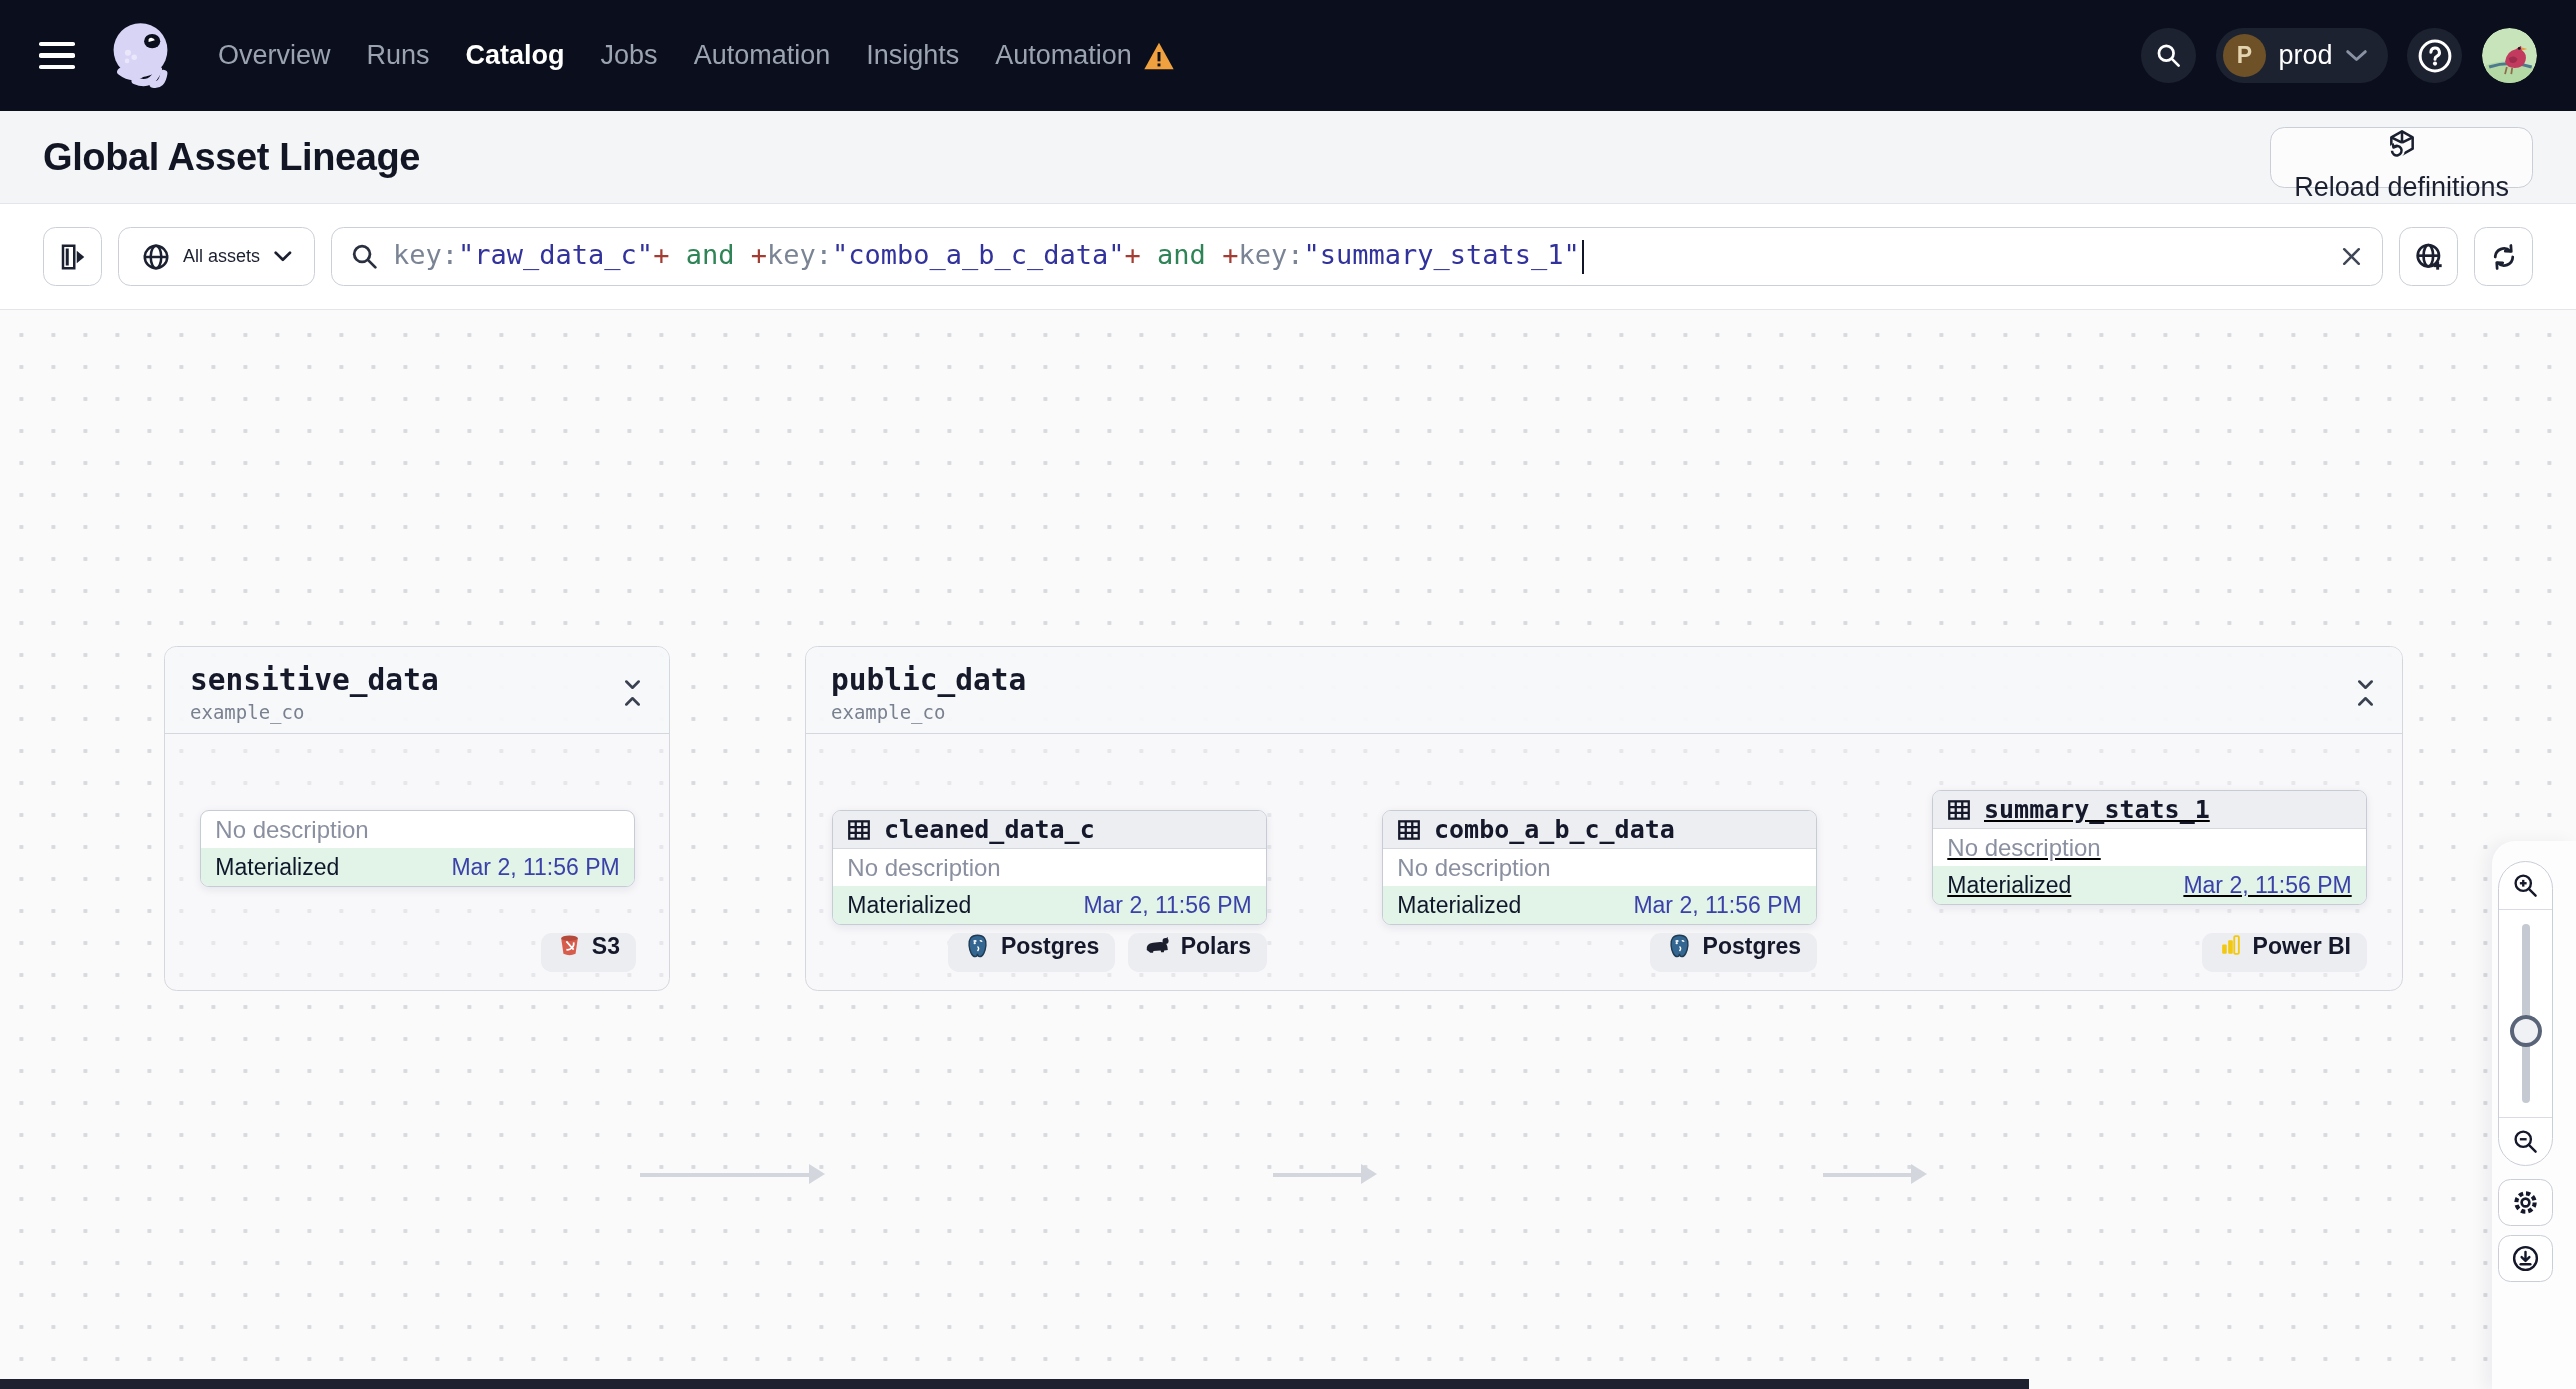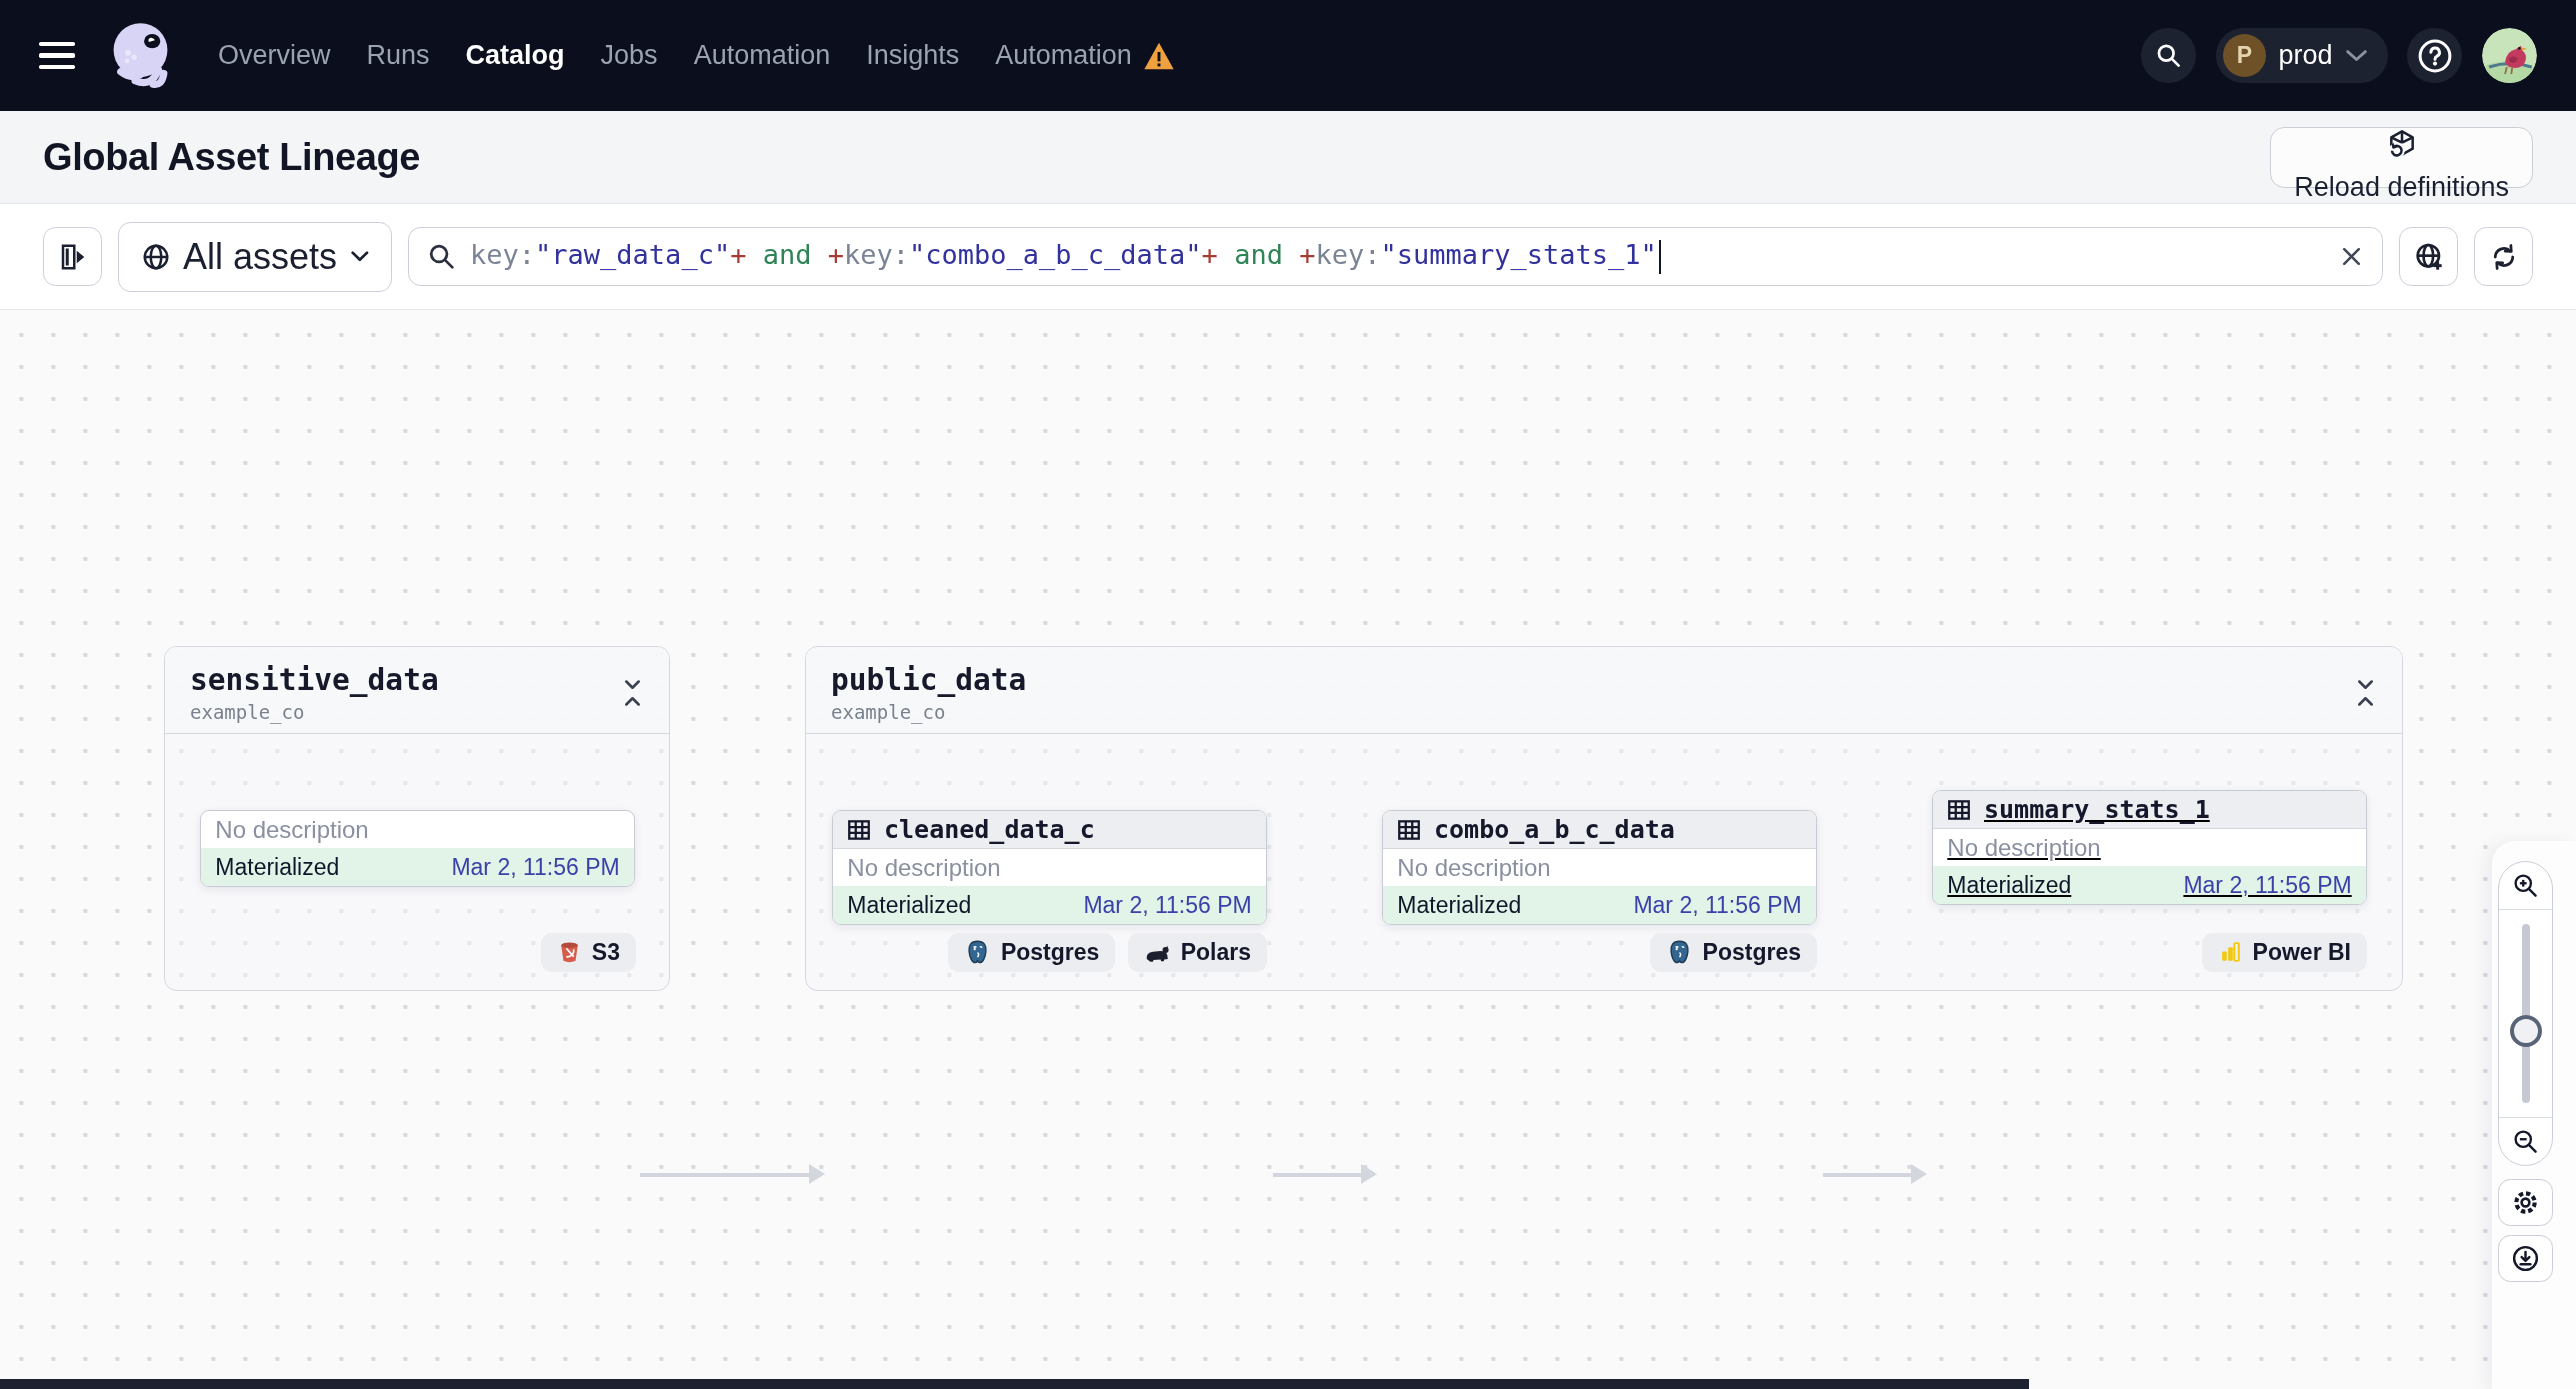--- a/index.html
+++ b/index.html
@@ -30,22 +30,22 @@
     display:flex; align-items:center; justify-content:space-between; padding:0 43px; }
   .page-title { font-size:38px; font-weight:700; color:#121523; letter-spacing:-0.4px; }
   .reload-btn { height:61px; background:#FCFCFD; border:1.8px solid #C9CED7; border-radius:14.3px;
     display:flex; align-items:center; gap:12.5px; padding:0 23px; font-size:27px; color:#1B2030; cursor:pointer;flex-direction:column; }
 
   
   .toolbar { height:106px; background:#FFFFFF; border-bottom:1.8px solid #E3E5EA;
     display:flex; align-items:center; padding:0 43px; gap:16px; }
   .btn-square { width:59px; height:59px; border:1.8px solid #CBD0D8; border-radius:12.5px;
     background:#FFF; display:flex; align-items:center; justify-content:center; cursor:pointer; flex:none; }
-  .pill-filter { height:70px; border:1.8px solid #CBD0D8; border-radius:12.5px; background:#FFF;
-    display:flex; align-items:center; gap:12.5px; padding:0 21.5px; font-size:36px; color:#1B2030; cursor:pointer; flex:none; }
+  .pill-filter { height:59px; border:1.8px solid #CBD0D8; border-radius:12.5px; background:#FFF;
+    display:flex; align-items:center; gap:12.5px; padding:0 21.5px; font-size:18px; color:#1B2030; cursor:pointer; flex:none; }
   .searchbox { flex:1; height:59px; border:1.8px solid #CBD0D8; border-radius:12.5px; background:#FFF;
     display:flex; align-items:center; gap:14.3px; padding:0 18px; cursor:text; }
   .query { flex:1; font-size:27px; white-space:pre; overflow:hidden; }
   .tok { font-family:"DejaVu Sans Mono", monospace; }
   .t-key  { color:#7A8494; }
   .t-str  { color:#32329D; }
   .t-plus { color:#A33D33; }
   .t-and  { color:#2E8456; }
   .caret-bar { display:inline-block; width:2.7px; height:34px; background:#11152A; vertical-align:middle; margin-left:1.8px; }
   .clear-x { flex:none; cursor:pointer; display:flex; }
@@ -75,21 +75,21 @@
     display:flex; align-items:center; gap:11.6px; padding:0 13.4px;
     font-family:"DejaVu Sans Mono", monospace; font-size:25px; font-weight:700; color:#14182A; }
   .anode-desc { height:37px; display:flex; align-items:center; padding:0 14.3px;
     font-size:24px; color:#8A90A0; }
   .anode-footer { height:38px; background:#E2F3E8; display:flex; align-items:center;
     justify-content:space-between; padding:0 14.3px; font-size:23px; }
   .status-mat { color:#0f172a; }
   .status-time { color:#3A41A8; }
 
   .badge-row { position:absolute; top:623px; display:flex; gap:12.5px; }
-  .badge { height:39px; border-radius:10.7px; background:#ECEDF1; display:flex; align-items:center;
+  .badge { height:39px; border-radius:10.7px; background:#ECEDF1; display:flex; 
     gap:9.8px; padding:0 16px; font-size:23px; font-weight:700; color:#14182A; cursor:pointer; }
 
   .edge { position:absolute; top:863px; height:3.6px; background:#D3D6DC; }
   .edge::after { content:''; position:absolute; right:-15px; top:-9px; width:0; height:0;
     border-left:16px solid #D3D6DC; border-top:10.7px solid transparent; border-bottom:10.7px solid transparent; }
 
   
   .controls-backdrop { position:absolute; right:0; top:531px; width:84px; height:550px;
     background:#FDFDFE; border-top-left-radius:23px; box-shadow:-7.2px 0 16px rgba(20,24,40,.05); }
   .zoom-panel { position:absolute; left:2498px; top:551px; width:55px; height:305px;

